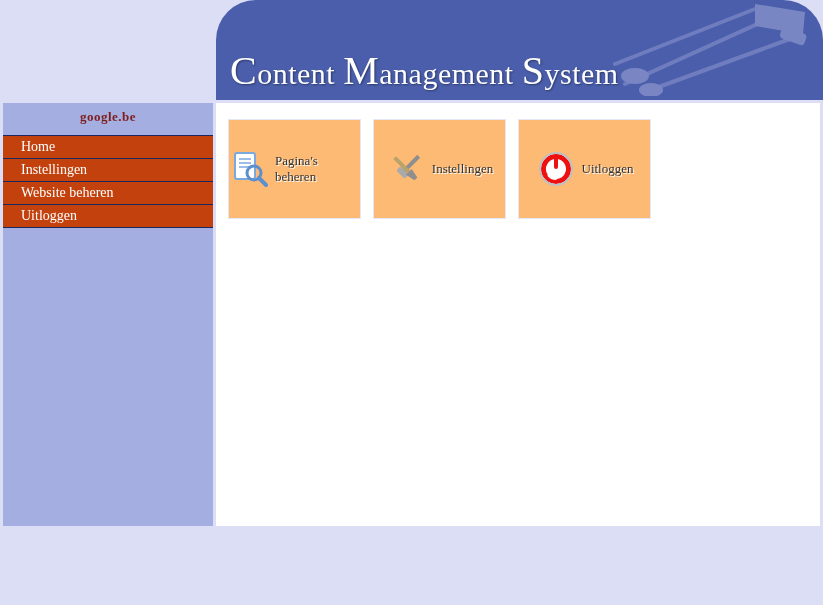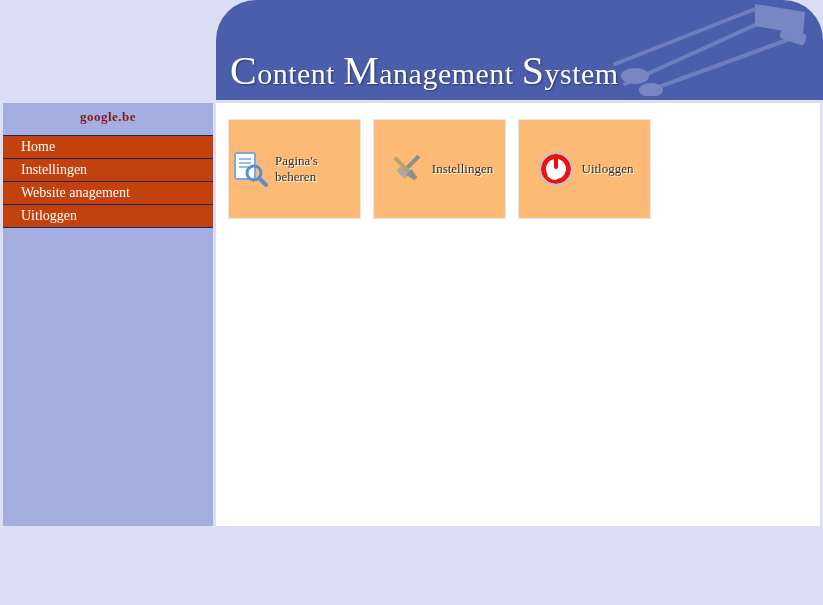--- a/index.html
+++ b/index.html
@@ -147,21 +147,21 @@
   <div class="sidebar">
     <div class="sidebar-title">google.be</div>
     <div class="sidebar-menu">
       <div class="sidebar-item">
         <span>Home</span>
       </div>
       <div class="sidebar-item">
         <span>Instellingen</span>
       </div>
       <div class="sidebar-item">
-        <span>Website anagement</span>
+        <span>Website beheren</span>
       </div>
       <div class="sidebar-item">
         <span>Uitloggen</span>
       </div>
     </div>
   </div>
 
   <div class="main">
 
     <div class="tile">

